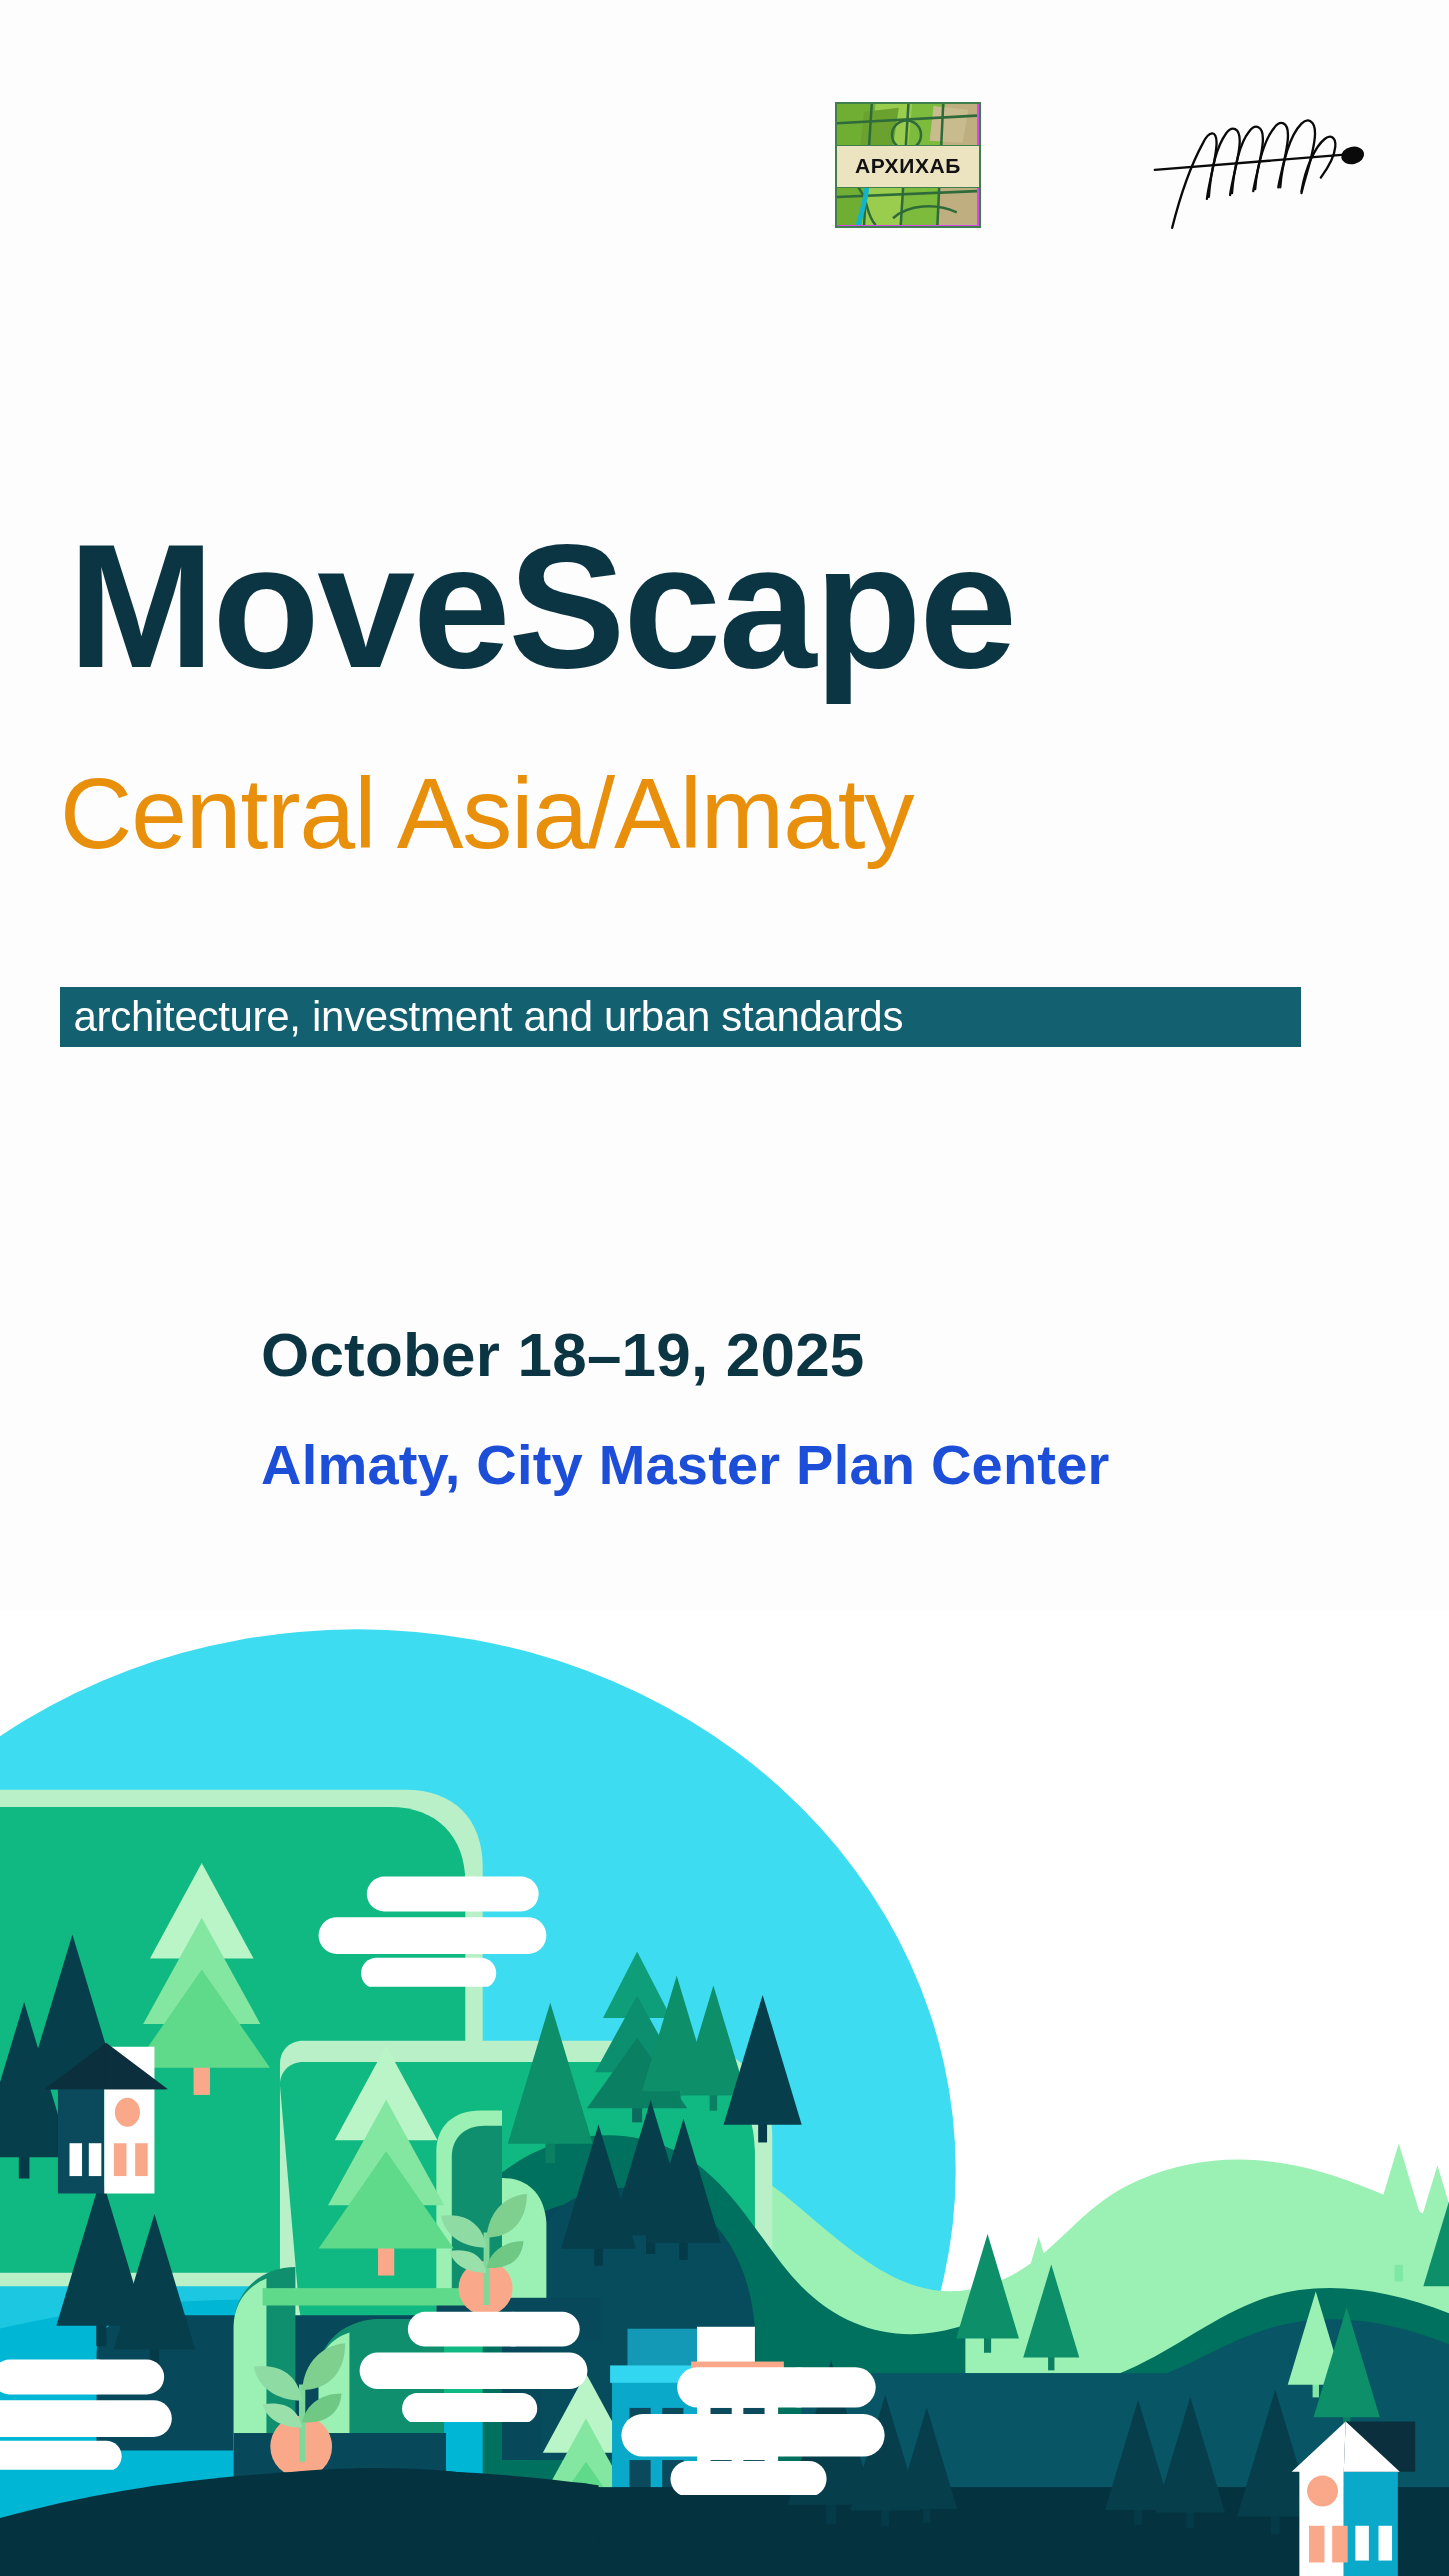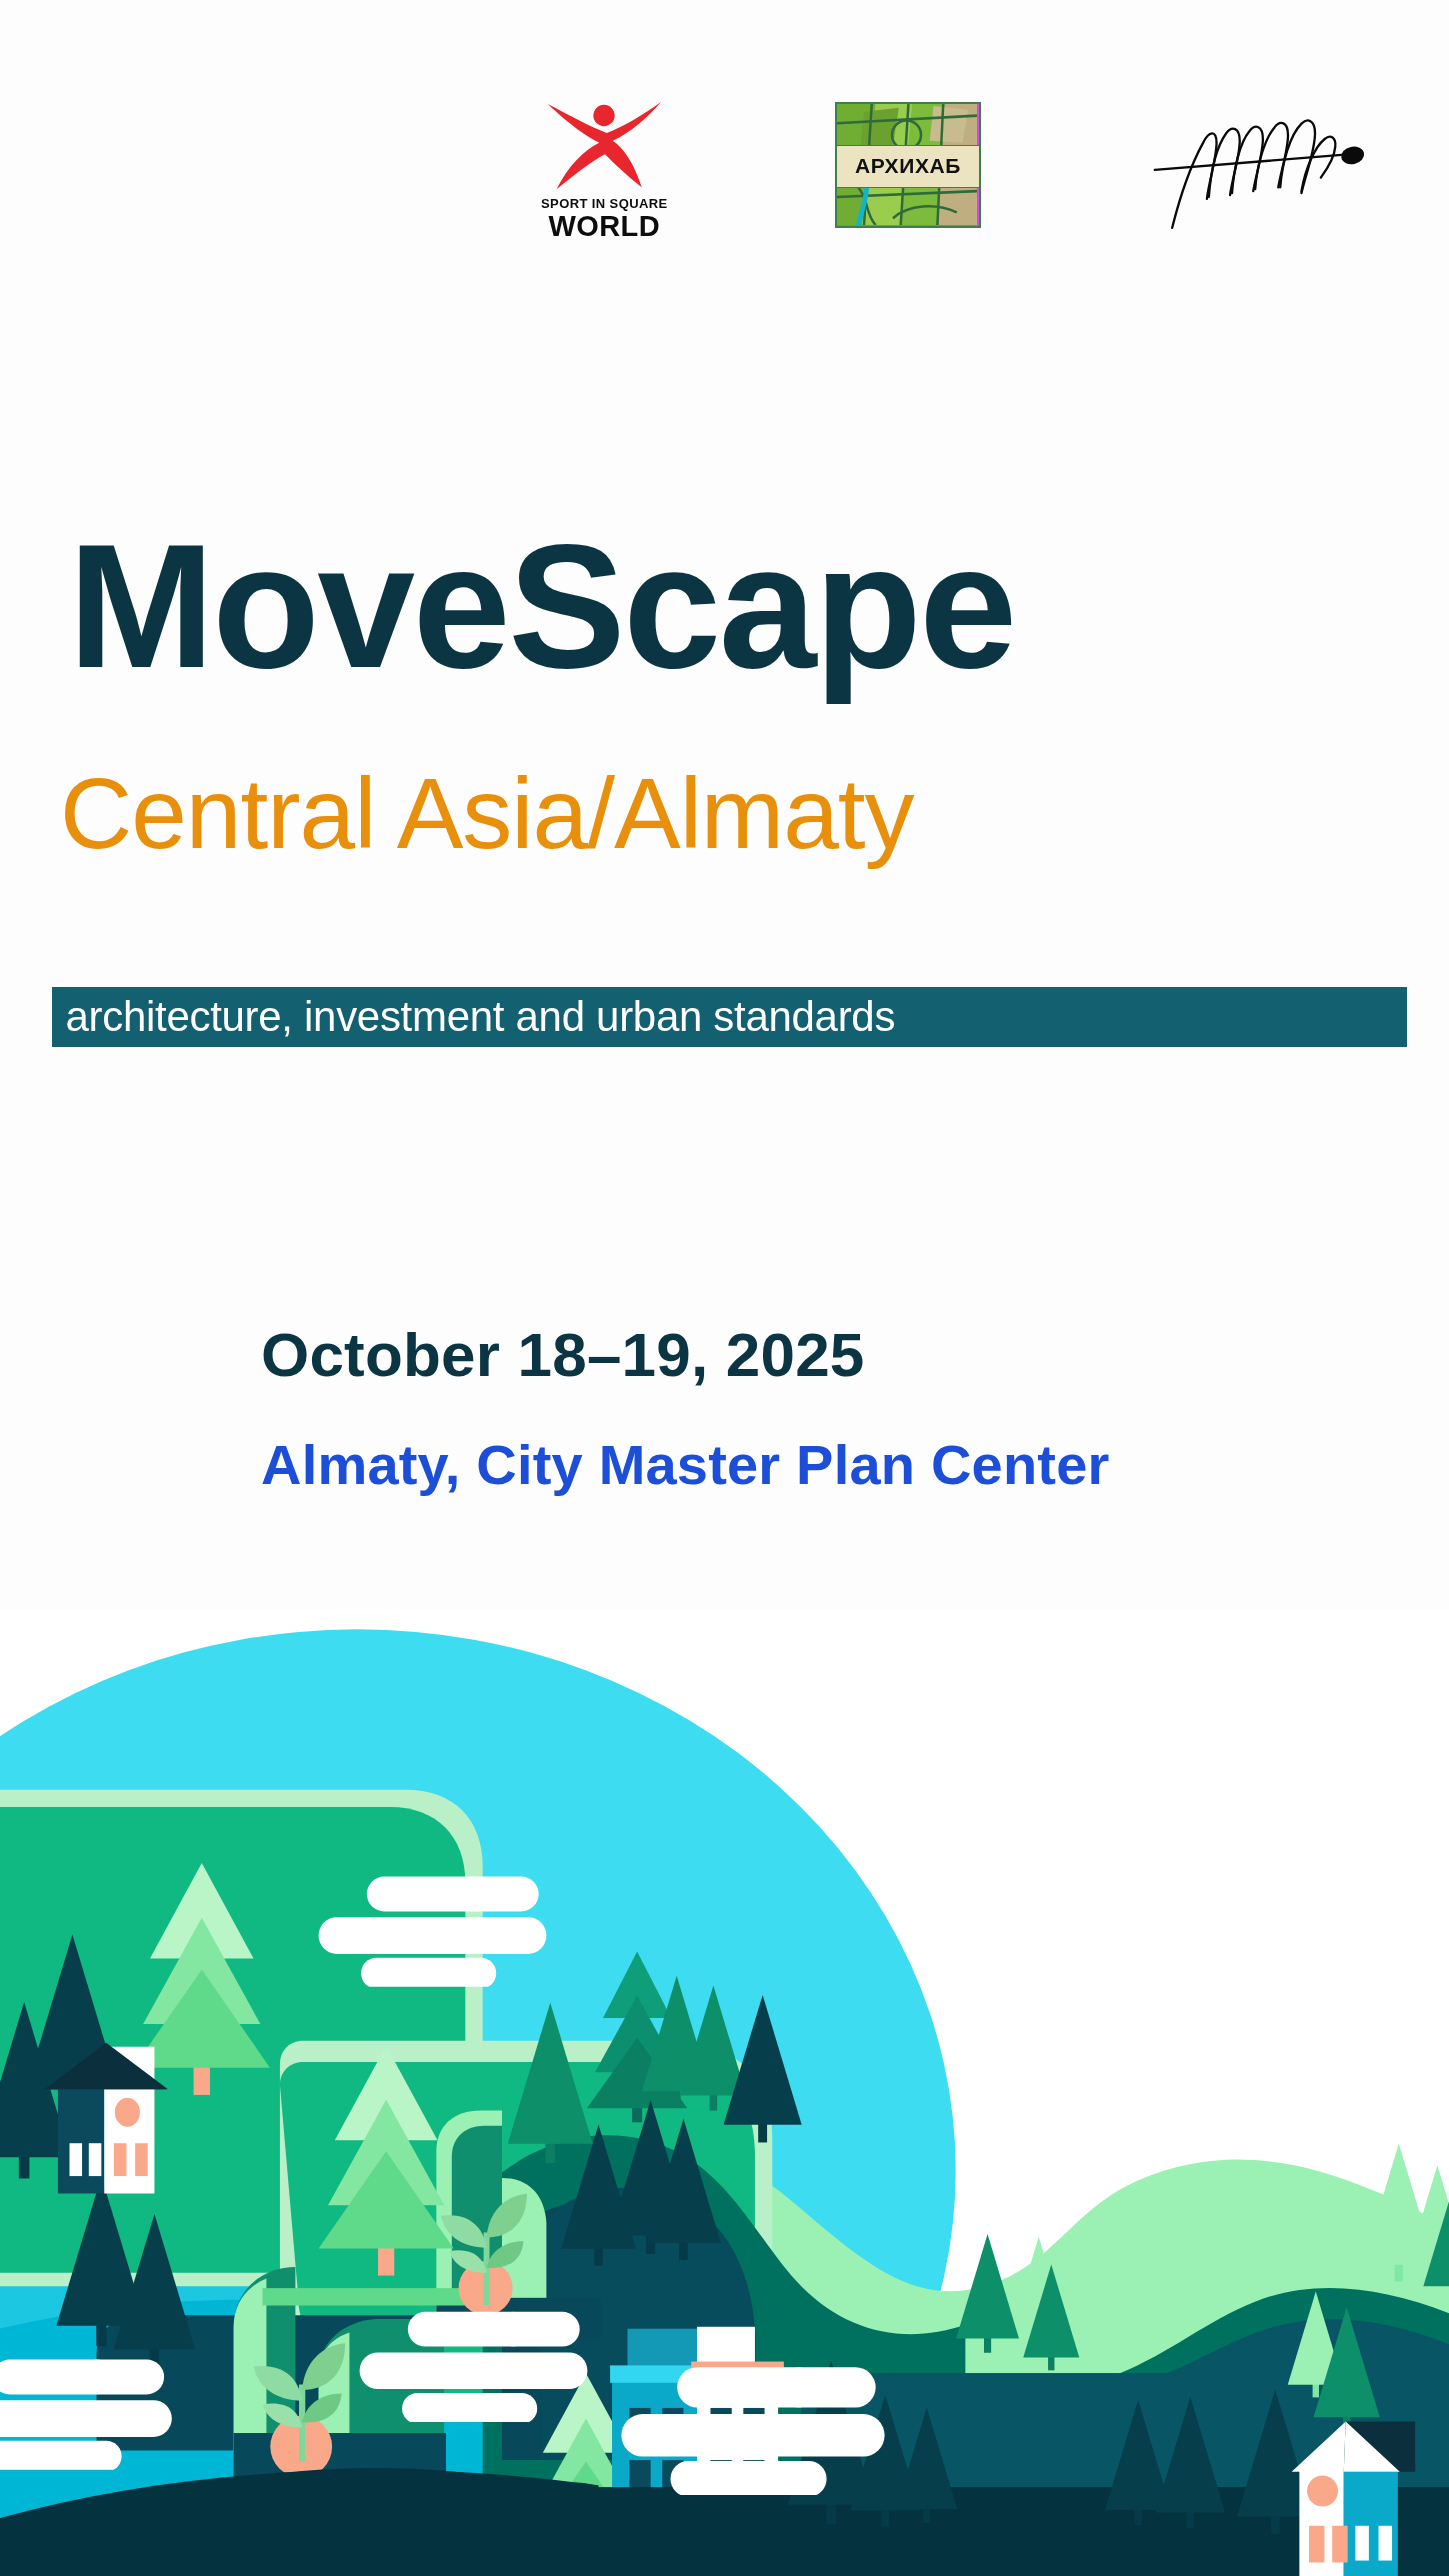--- a/index.html
+++ b/index.html
@@ -109,23 +109,23 @@
     top: 763px;
     font-size: 100px;
     font-weight: normal;
     color: #e8900c;
     letter-spacing: -1px;
     line-height: 1;
     white-space: nowrap;
   }
   .tagline-bar {
     position: absolute;
-    left: 52px;
+    left: 60px;
     top: 987px;
-    width: 1355px;
+    width: 1241px;
     height: 60px;
     background: #136070;
     display: flex;
     align-items: center;
   }
   .tagline-bar span {
     color: #ffffff;
     font-size: 42px;
     letter-spacing: -0.3px;
     margin-left: 13.5px;
@@ -163,30 +163,20 @@
     height: 966px;
   }
   .illustration svg { display: block; width: 1449px; height: 966px; }
 </style>
 </head>
 <body>
 
 <div class="logo-strip">
 
 
-  <div class="logo-block logo-sisw">
-    <div class="mark">
-      <svg viewBox="0 0 130 96" width="126" height="93" aria-hidden="true">
-        <circle cx="65" cy="16" r="11" fill="#e8262d"></circle>
-        <path d="M7 4 C30 26 48 38 60 44 C44 52 28 68 16 92 C36 76 54 62 66 56 C74 64 86 76 104 90 C96 66 86 50 74 42 C92 34 110 18 124 2 C104 16 84 28 68 34 C52 28 30 16 7 4 Z" fill="#e8262d"></path>
-      </svg>
-    </div>
-    <div class="t-small">SPORT IN SQUARE</div>
-    <div class="t-big">WORLD</div>
-  </div>
 
   <div class="logo-block logo-ahub">
     <div class="mark">
       <svg viewBox="0 0 145 125" width="140" height="121" preserveAspectRatio="none" aria-hidden="true">
         <rect width="145" height="125" fill="#8dc63f"></rect>
         <polygon points="0,0 40,0 26,125 0,125" fill="#6fae33"></polygon>
         <polygon points="40,0 78,0 66,125 26,125" fill="#9acd4e"></polygon>
         <polygon points="78,0 112,0 104,125 66,125" fill="#7dbb3c"></polygon>
         <polygon points="112,0 145,0 145,125 104,125" fill="#bfae80"></polygon>
         <polygon points="28,8 64,4 58,44 24,46" fill="#6ba22f"></polygon>

